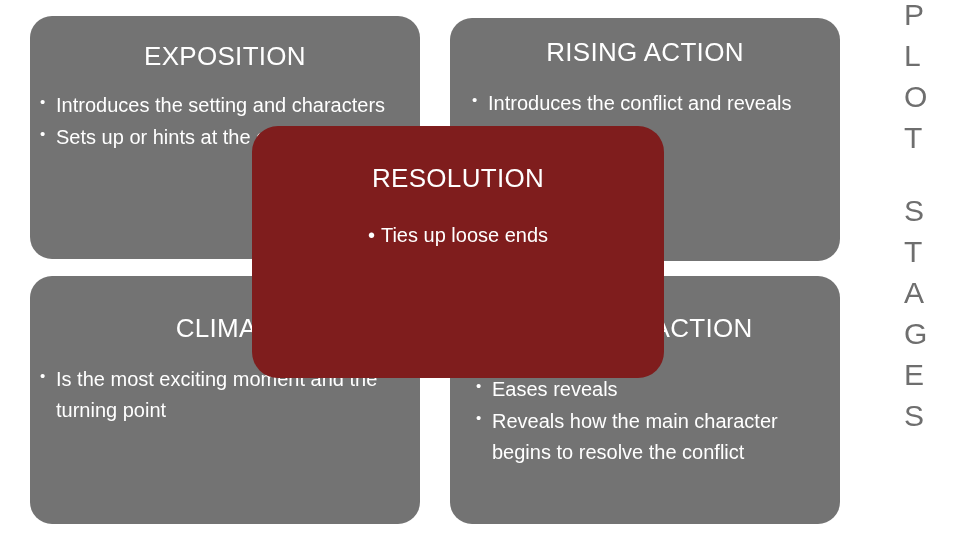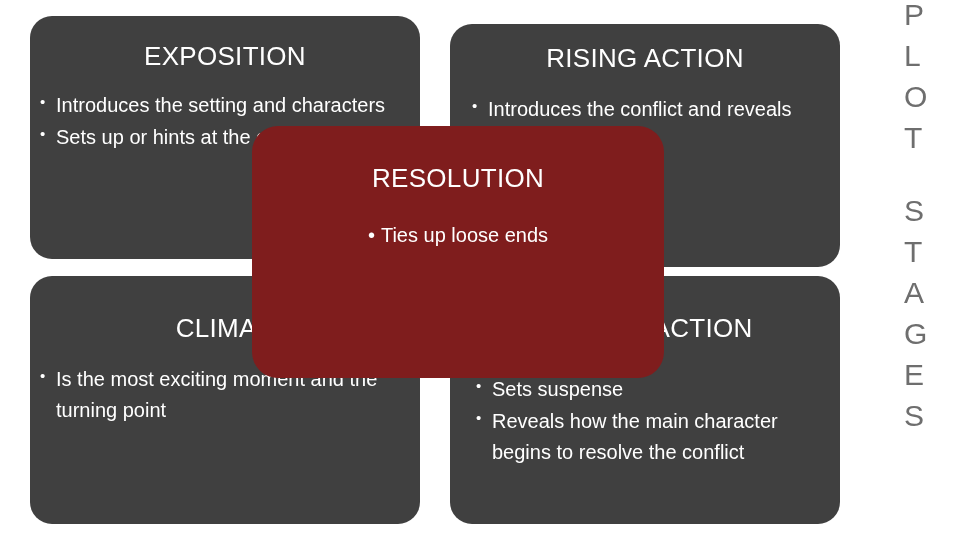--- a/index.html
+++ b/index.html
@@ -14,21 +14,21 @@
     overflow: hidden;
   }
   .stage {
     position: relative;
     width: 960px;
     height: 540px;
   }
 
   .card {
     position: absolute;
-    background: #404040;
+    background: #737373;
     border-radius: 22px;
     color: #ffffff;
     box-sizing: border-box;
   }
   .card.overlay {
     background: #7f1d1d;
   }
 
   .card-title {
     text-align: center;
@@ -79,21 +79,21 @@
     left: 30px;
     top: 16px;
     width: 390px;
     height: 243px;
   }
   #card-exposition .card-title { margin-top: 26px; }
   #card-exposition .bullets { margin-top: 18px; margin-right: 14px; margin-left: 6px; }
 
   #card-rising {
     left: 450px;
-    top: 24px;
+    top: 18px;
     width: 390px;
     height: 243px;
   }
   #card-rising .card-title { margin-top: 20px; }
   #card-rising .bullets { margin-top: 20px; margin-left: 18px; margin-right: 20px; }
 
   #card-climax {
     left: 30px;
     top: 276px;
     width: 390px;
@@ -171,21 +171,21 @@
   <div class="card" id="card-climax">
     <div class="card-title">CLIMAX</div>
     <ul class="bullets">
       <li>Is the most exciting moment and the turning point</li>
     </ul>
   </div>
 
   <div class="card" id="card-falling">
     <div class="card-title">FALLING ACTION</div>
     <ul class="bullets">
-      <li>Sets suspense</li>
+      <li>Eases reveals</li>
       <li>Reveals how the main character begins to resolve the conflict</li>
     </ul>
   </div>
 
   <div class="card overlay" id="card-resolution">
     <div class="card-title">RESOLUTION</div>
     <ul class="bullets centered">
       <li><span class="dot">•</span><span>Ties up loose ends</span></li>
     </ul>
   </div>

